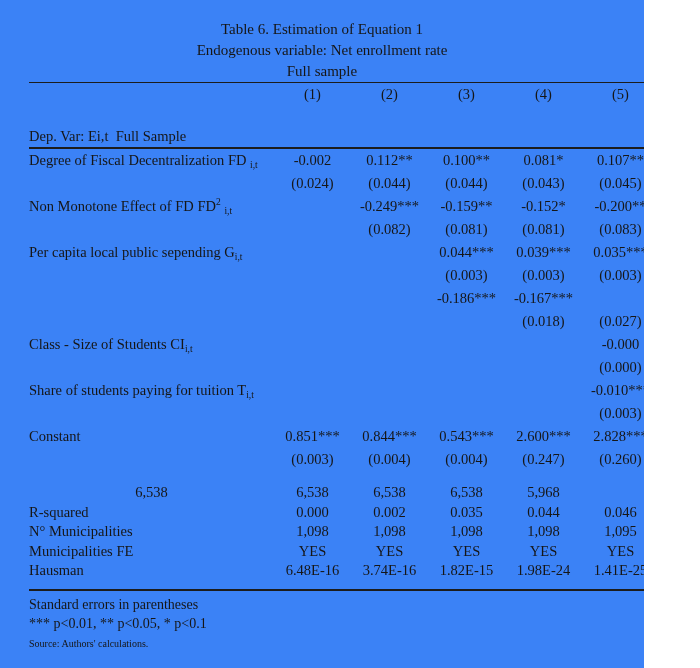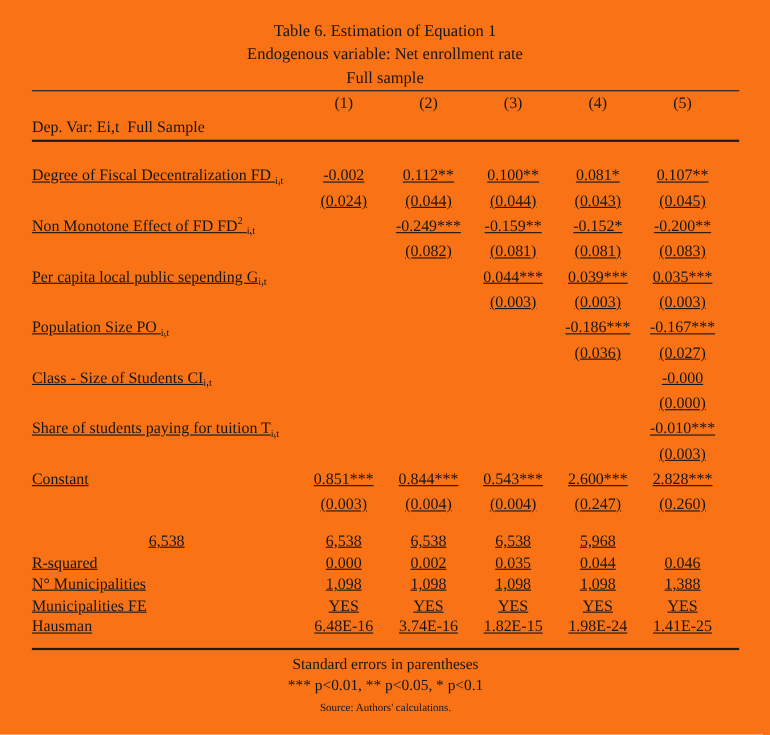--- a/index.html
+++ b/index.html
@@ -1,20 +1,20 @@
 <!DOCTYPE html>
 <html><head>
 <meta charset="utf-8">
 <style>
   html, body { margin: 0; padding: 0; background: #ffffff; }
   .page {
     position: relative;
-    width: 700px;
+    width: 644px;
     height: 668px;
-    background: #f97316;
+    background: #3b82f6;
     color: #161616;
     font-family: "Liberation Serif", "DejaVu Serif", serif;
     font-size: 14.5px;
     overflow: hidden;
   }
   .titles {
     padding-top: 19px;
     text-align: center;
     line-height: 21px;
     font-size: 15px;
@@ -28,33 +28,32 @@
     border-top: 1px solid #1c1c1c;
   }
   .rule.thick { border-top-width: 2px; }
   .grid {
     display: grid;
     grid-template-columns: 245px 77px 77px 77px 77px 77px;
   }
   .cell { text-align: center; }
   .label { text-align: left; white-space: pre; overflow: visible; }
   .hdr-row { height: 22px; line-height: 22px; }
-  .depvar-row { height: 22px; line-height: 22px; white-space: pre; }
-  .rows-host { padding-top: 20px; padding-bottom: 0; text-decoration: underline; }
+  .depvar-row { height: 22px; line-height: 22px; white-space: pre; margin-top: 20px; }
+  .rows-host { padding-bottom: 0; }
   .row-coef, .row-se { height: 23px; line-height: 23px; }
   .row-stat { height: 19.6px; line-height: 19.6px; }
   .row-spacer { height: 12px; }
   .pad-bottom { height: 8px; }
   sub { font-size: 9.5px; vertical-align: -3px; line-height: 0; }
   sup { font-size: 9.5px; vertical-align: 6px; line-height: 0; }
   .footer {
     padding-top: 4px;
     line-height: 19.5px;
     font-size: 14px;
-    text-align: center;
   }
   .footer .source-line { font-size: 10px; }
 </style>
 </head>
 <body>
 
 <div class="page">
 
   <div class="titles">
     <div>Table 6. Estimation of Equation 1</div>
@@ -122,33 +121,32 @@
         </div>
         <div class="grid row-se">
           <div class="label"></div>
           <div class="cell"></div>
           <div class="cell"></div>
           <div class="cell">(0.003)</div>
           <div class="cell">(0.003)</div>
           <div class="cell">(0.003)</div>
         </div>
         <div class="grid row-coef">
-          <div class="label">Population Size PO <sub>i,t</sub></div>
           <div class="cell"></div>
           <div class="cell"></div>
           <div class="cell"></div>
           <div class="cell">-0.186***</div>
           <div class="cell">-0.167***</div>
         </div>
         <div class="grid row-se">
           <div class="label"></div>
           <div class="cell"></div>
           <div class="cell"></div>
           <div class="cell"></div>
-          <div class="cell">(0.036)</div>
+          <div class="cell">(0.018)</div>
           <div class="cell">(0.027)</div>
         </div>
         <div class="grid row-coef">
           <div class="label">Class - Size of Students CI<sub>i,t</sub></div>
           <div class="cell"></div>
           <div class="cell"></div>
           <div class="cell"></div>
           <div class="cell"></div>
           <div class="cell">-0.000</div>
         </div>
@@ -207,21 +205,21 @@
           <div class="cell">0.035</div>
           <div class="cell">0.044</div>
           <div class="cell">0.046</div>
         </div>
         <div class="grid row-stat">
           <div class="label">N° Municipalities</div>
           <div class="cell">1,098</div>
           <div class="cell">1,098</div>
           <div class="cell">1,098</div>
           <div class="cell">1,098</div>
-          <div class="cell">1,388</div>
+          <div class="cell">1,095</div>
         </div>
         <div class="grid row-stat">
           <div class="label">Municipalities FE</div>
           <div class="cell">YES</div>
           <div class="cell">YES</div>
           <div class="cell">YES</div>
           <div class="cell">YES</div>
           <div class="cell">YES</div>
         </div>
         <div class="grid row-stat">

